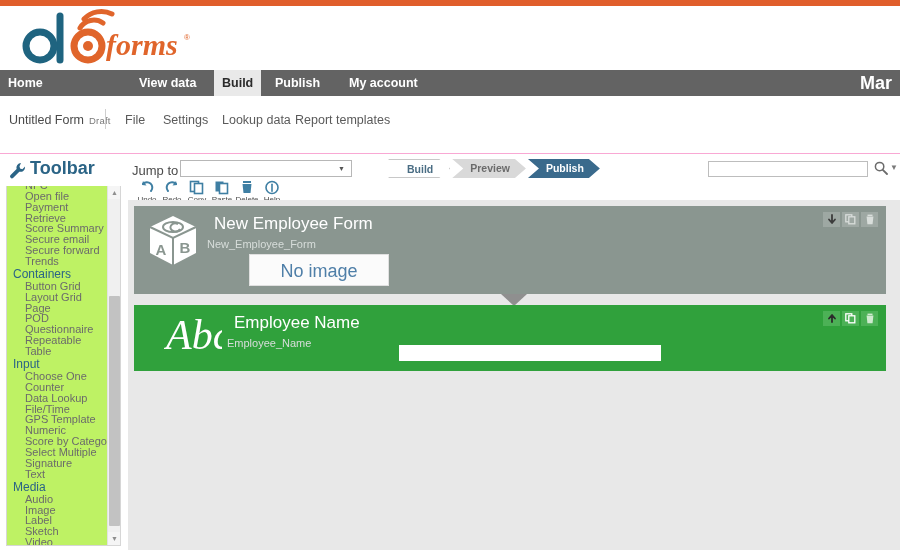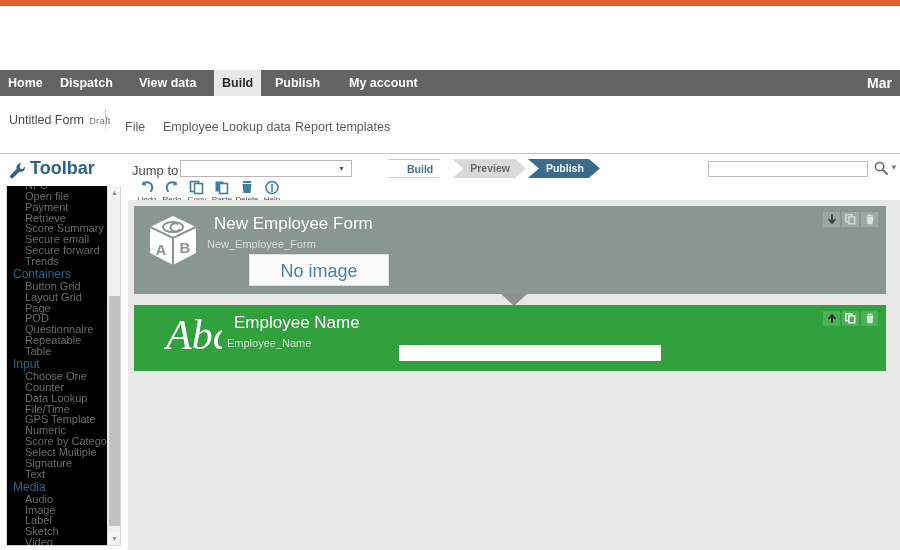--- a/index.html
+++ b/index.html
@@ -22,41 +22,41 @@
   .logo svg { display:block; }
 
   
   .nav { position:absolute; left:0; top:70px; width:900px; height:26px; background:#636363; }
   .nav-item {
     position:absolute; top:0; height:26px; line-height:26px;
     color:#ffffff; font-size:12.5px; font-weight:bold;
     padding:0 8px; cursor:pointer; white-space:nowrap;
   }
   .nav-item.active { background:#e9e9e9; color:#2b2b2b; }
-  .nav-right { position:absolute; right:0; top:0; height:22px; line-height:26px; color:#fff; font-size:14px; font-weight:bold; padding:0 8px; white-space:nowrap; overflow:hidden; }
+  .nav-right { position:absolute; right:0; top:0; height:22px; line-height:26px; color:#fff; font-size:18px; font-weight:bold; padding:0 8px; white-space:nowrap; overflow:hidden; }
 
   
   .formbar { position:absolute; left:0; top:96px; width:900px; height:58px; background:#ffffff; border-bottom:1px solid #f9a8d4; }
   .fb-title { position:absolute; left:9px; top:17px; font-size:12.5px; color:#4a4a4a; white-space:nowrap; }
   .fb-draft { font-size:9.5px; color:#7a7a7a; margin-left:5px; letter-spacing:.2px; }
   .fb-sep { position:absolute; left:105px; top:13px; width:1px; height:20px; background:#cfcfcf; }
-  .fb-link { position:absolute; top:17px; font-size:12.5px; color:#5a5a5a; cursor:pointer; white-space:nowrap;margin-top:7px; }
+  .fb-link { position:absolute; top:17px; font-size:12.5px; color:#5a5a5a; cursor:pointer; white-space:nowrap; }
 
   .ficon { position:absolute; top:100px; width:48px; text-align:center; cursor:pointer; }
   .ficon .gl { display:block; height:34px; }
   .ficon .lbl { display:block; font-size:9.5px; color:#3e6a85; margin-top:1px; }
 
   
   .sidebar { position:absolute; left:0; top:154px; width:128px; height:396px; background:#ffffff; }
   .sb-head { position:absolute; left:0; top:4px; width:128px; height:26px; }
   .sb-head .wr { position:absolute; left:8px; top:3px; }
   .sb-head .t { position:absolute; left:30px; top:0px; font-size:18px; font-weight:bold; color:#2b6486; }
   .sb-listwrap {
     position:absolute; left:6px; top:32px; width:115px; height:360px;
-    border:1px solid #d6d6d6; border-top:none; background:#000000; overflow:hidden;
+    border:1px solid #d6d6d6; border-top:none; background:#bef264; overflow:hidden;
   }
   .sb-list { position:absolute; left:0; top:-6px; width:102px; }
   .sb-cat { font-size:12px; font-weight:normal; color:#2b6486; padding:1px 0 1px 6px; line-height:12.2px; }
   .sb-item { font-size:11px; color:#6b6b6b; padding:0 0 0 18px; line-height:10.85px; cursor:pointer; white-space:nowrap; }
 
   
   .sb-scroll { position:absolute; right:0; top:0; width:13px; height:100%; background:#f0f0f0; border-left:1px solid #e2e2e2; }
   .sb-arrow { position:absolute; left:0; width:13px; height:13px; background:#f5f5f5; text-align:center; font-size:7px; color:#8e8e8e; line-height:13px; cursor:pointer; }
   .sb-arrow.up { top:0; }
   .sb-arrow.down { bottom:0; }
@@ -127,38 +127,55 @@
     border-top:12px solid #8f8f8f;
   }
 </style>
 </head>
 <body>
 
 <div id="app">
 
   <div class="topbar"></div>
 
+  <div class="logoband">
+    <div class="logo">
+      <svg width="190" height="62" viewBox="0 0 190 62">
+
+        <path d="M52 8 L52 52" stroke="#1f6480" stroke-width="7" fill="none" stroke-linecap="round"></path>
+        <circle cx="32" cy="38" r="14" stroke="#1f6480" stroke-width="7" fill="none"></circle>
+
+        <circle cx="80" cy="38" r="14" stroke="#e0652b" stroke-width="7" fill="none"></circle>
+        <circle cx="80" cy="38" r="5" fill="#e0652b"></circle>
+
+        <path d="M72 20 A16 16 0 0 1 95 15" stroke="#e0652b" stroke-width="5" fill="none" stroke-linecap="round"></path>
+        <path d="M76 11 A24 24 0 0 1 104 6" stroke="#e0652b" stroke-width="5" fill="none" stroke-linecap="round"></path>
+
+        <text x="98" y="47" font-family="Liberation Serif, serif" font-size="30" font-style="italic" font-weight="bold" fill="#e0652b">forms</text>
+        <text x="176" y="32" font-family="Liberation Sans, sans-serif" font-size="8" fill="#e0652b">®</text>
+      </svg>
+    </div>
+  </div>
 
   <div class="nav">
     <div class="nav-item" style="left:0px;">Home</div>
-    <div class="nav-item" style="left:52px;">Dispatch</div>
     <div class="nav-item" style="left:131px;">View data</div>
     <div class="nav-item active" style="left:214px;">Build</div>
     <div class="nav-item" style="left:267px;">Publish</div>
     <div class="nav-item" style="left:341px;">My account</div>
     <div class="nav-right">Mar</div>
   </div>
 
   <div class="formbar">
     <div class="fb-title">
       <span>Untitled Form</span><span class="fb-draft">Draft</span>
     </div>
     <div class="fb-sep"></div>
     <div class="fb-link" style="left:125px;">File</div>
-    <div class="fb-link" style="left:163px;">Employee</div>
+    <div class="fb-link" style="left:163px;">Settings</div>
     <div class="fb-link" style="left:222px;">Lookup data</div>
     <div class="fb-link" style="left:295px;">Report templates</div>
 
     <div class="ficon" style="left:766px;">
       <span class="gl">
         <svg width="28" height="32" viewBox="0 0 28 32">
           <path d="M3 2 h15 l7 7 v21 h-22 z" fill="#fff" stroke="#36698a" stroke-width="2"></path>
           <path d="M18 2 v7 h7" fill="#dbe6ee" stroke="#36698a" stroke-width="2"></path>
           <path d="M18 20 h9 M22.5 15.5 v9" stroke="#36698a" stroke-width="3.4" stroke-linecap="round"></path>
         </svg>

